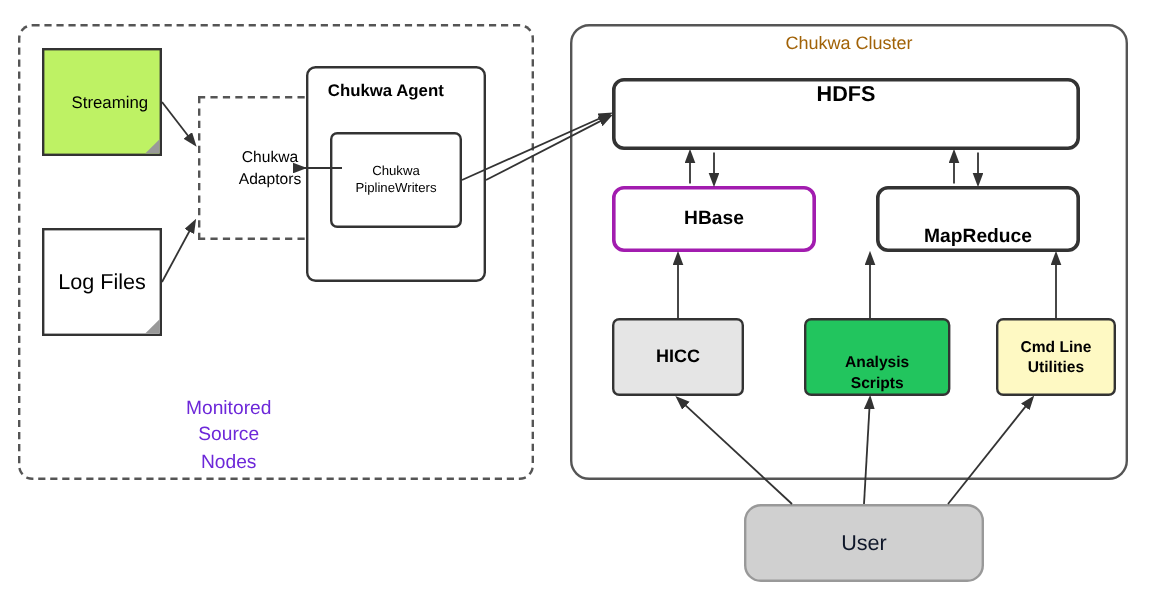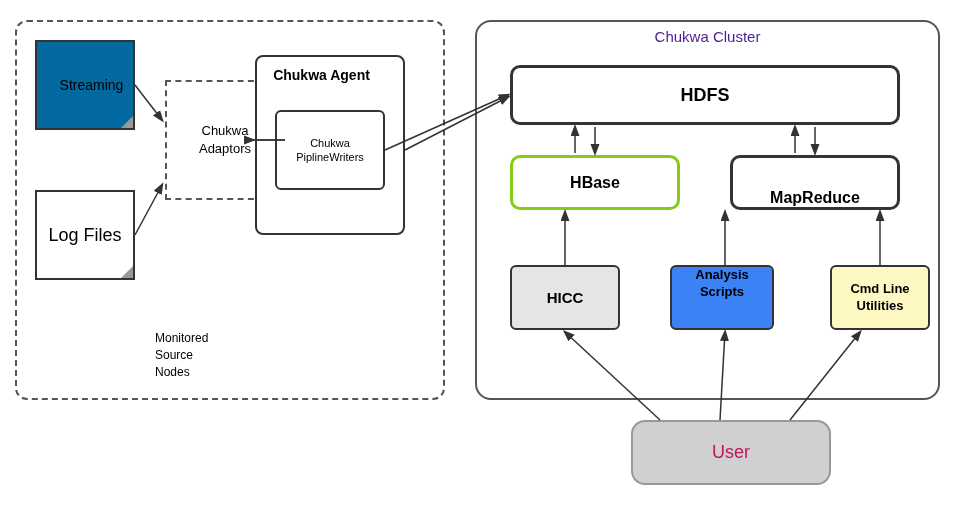--- a/index.html
+++ b/index.html
@@ -27,34 +27,35 @@
       width: 430px;
       height: 380px;
       border: 2px dashed #555;
       border-radius: 12px;
     }
 
     .monitored-label {
       position: absolute;
       left: 155px;
       top: 330px;
-      font-size: 12px;
-      color: #000000;
+      font-size: 16px;
+      color: #6d28d9;
+      text-align: center;
       line-height: 1.4;
     }
 
     
     .streaming-box {
       position: absolute;
       left: 35px;
       top: 40px;
       width: 100px;
       height: 90px;
       border: 2px solid #333;
-      background: #0369a1;
+      background: #bef264;
       display: flex;
       align-items: center;
       justify-content: center;
       font-size: 14px;
       text-align: center;
       padding-left: 13px;
     }
     
     .streaming-box::after {
       content: '';
@@ -164,48 +165,47 @@
       background: #fff;
     }
 
     .cluster-label {
       position: absolute;
       left: 475px;
       top: 28px;
       width: 465px;
       text-align: center;
       font-size: 15px;
-      color: #4c1d95;
+      color: #a16207;
     }
 
     
     .hdfs-box {
       position: absolute;
       left: 510px;
       top: 65px;
       width: 390px;
       height: 60px;
       border: 3px solid #333;
       border-radius: 10px;
       background: #fff;
       display: flex;
-      align-items: center;
       justify-content: center;
       font-size: 18px;
       font-weight: bold;
     }
 
     
     .hbase-box {
       position: absolute;
       left: 510px;
       top: 155px;
       width: 170px;
       height: 55px;
-      border: 3px solid #84cc16;
+      border: 3px solid #a21caf;
       border-radius: 10px;
       background: #fff;
       display: flex;
       align-items: center;
       justify-content: center;
       font-size: 16px;
       font-weight: bold;
     }
 
     
@@ -240,27 +240,27 @@
       justify-content: center;
       font-size: 15px;
       font-weight: bold;
     }
 
     
     .analysis-box {
       position: absolute;
       left: 670px;
       top: 265px;
-      width: 104px;
+      width: 122px;
       height: 65px;
       border: 2px solid #333;
       border-radius: 6px;
-      background: #3b82f6;
-      display: flex;
-      align-items: flex-start;
+      background: #22c55e;
+      display: flex;
+      align-items: flex-end;
       justify-content: center;
       font-size: 13px;
       font-weight: bold;
       text-align: center;
       line-height: 1.3;
     }
 
     
     .cmdline-box {
       position: absolute;
@@ -287,22 +287,21 @@
       top: 420px;
       width: 200px;
       height: 65px;
       border: 2px solid #999;
       border-radius: 14px;
       background: #d0d0d0;
       display: flex;
       align-items: center;
       justify-content: center;
       font-size: 18px;
-      color: #be185d;
-      margin-left: 11px;
+      color: #0f172a;
     }
 
     
     .arrows-svg {
       position: absolute;
       top: 0;
       left: 0;
       width: 961px;
       height: 507px;
       pointer-events: none;

